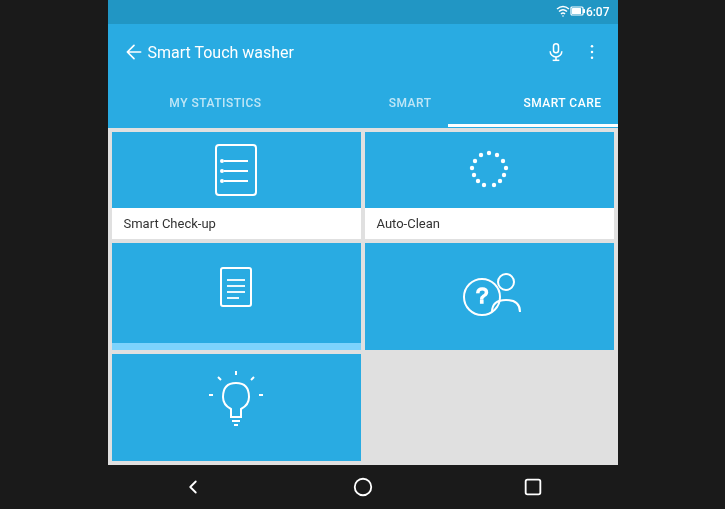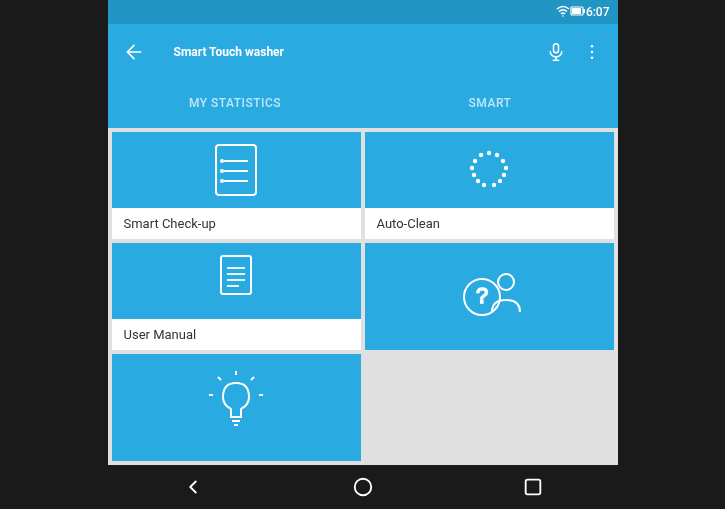--- a/index.html
+++ b/index.html
@@ -41,23 +41,23 @@
       width: 100%;
       height: 56px;
       background: #29abe2;
       display: flex;
       align-items: center;
       padding: 0 12px;
     }
     .top-bar-title {
       flex: 1;
       color: white;
-      font-size: 12px;
-      font-weight: 700;
-      margin-left: 26px;
+      font-size: 16px;
+      font-weight: 400;
+      margin-left: 0;
     }
     .top-bar-icons {
       display: flex;
       align-items: center;
       gap: 8px;
     }
     .icon-btn {
       color: white;
       font-size: 20px;
       cursor: pointer;
@@ -70,26 +70,26 @@
     .tabs {
       width: 100%;
       height: 48px;
       background: #29abe2;
       display: flex;
       align-items: center;
       border-bottom: 3px solid #29abe2;
     }
     .tab {
       flex: 1;
-      text-align: center;
+      text-align: right;
       color: white;
       font-size: 12px;
       font-weight: 500;
       letter-spacing: 0.5px;
-      padding: 14px 0;
+      padding: 14px 16px;
       cursor: pointer;
       opacity: 0.7;
       position: relative;
     }
     .tab.active {
       opacity: 1;
     }
     .tab.active::after {
       content: '';
       position: absolute;
@@ -200,20 +200,21 @@
           <circle cx="12" cy="12" r="1.5" fill="white" stroke="none"></circle>
           <circle cx="12" cy="19" r="1.5" fill="white" stroke="none"></circle>
         </svg>
       </div>
     </div>
   </div>
 
   <div class="tabs">
     <div class="tab">MY STATISTICS</div>
     <div class="tab">SMART</div>
+    <div class="tab active">SMART CARE</div>
   </div>
 
   <div class="grid">
 
     <div class="grid-item">
       <div class="grid-item-icon">
         <svg width="70" height="70" viewBox="0 0 70 70">
           <rect x="15" y="10" width="40" height="50" rx="3" stroke="white" stroke-width="2" fill="none"></rect>
           <line x1="23" y1="26" x2="47" y2="26" stroke="white" stroke-width="2"></line>
           <circle cx="21" cy="26" r="2" fill="white" stroke="none"></circle>
@@ -252,21 +253,20 @@
     <div class="grid-item">
       <div class="grid-item-icon">
         <svg width="70" height="70" viewBox="0 0 70 70">
           <rect x="20" y="10" width="30" height="38" rx="2" stroke="white" stroke-width="2" fill="none"></rect>
           <line x1="26" y1="22" x2="44" y2="22" stroke="white" stroke-width="1.8"></line>
           <line x1="26" y1="28" x2="44" y2="28" stroke="white" stroke-width="1.8"></line>
           <line x1="26" y1="34" x2="44" y2="34" stroke="white" stroke-width="1.8"></line>
           <line x1="26" y1="40" x2="38" y2="40" stroke="white" stroke-width="1.8"></line>
         </svg>
       </div>
-      <div class="grid-item-label">User Manual</div>
     </div>
 
     <div class="grid-item">
       <div class="grid-item-icon" style="height:110px;">
         <svg width="90" height="90" viewBox="0 0 90 90">
 
           <circle cx="38" cy="45" r="18" stroke="white" stroke-width="2" fill="none"></circle>
           <text x="32" y="51" font-size="22" fill="white" font-family="Arial" font-weight="300">?</text>
 
           <circle cx="62" cy="30" r="8" stroke="white" stroke-width="2" fill="none"></circle>

